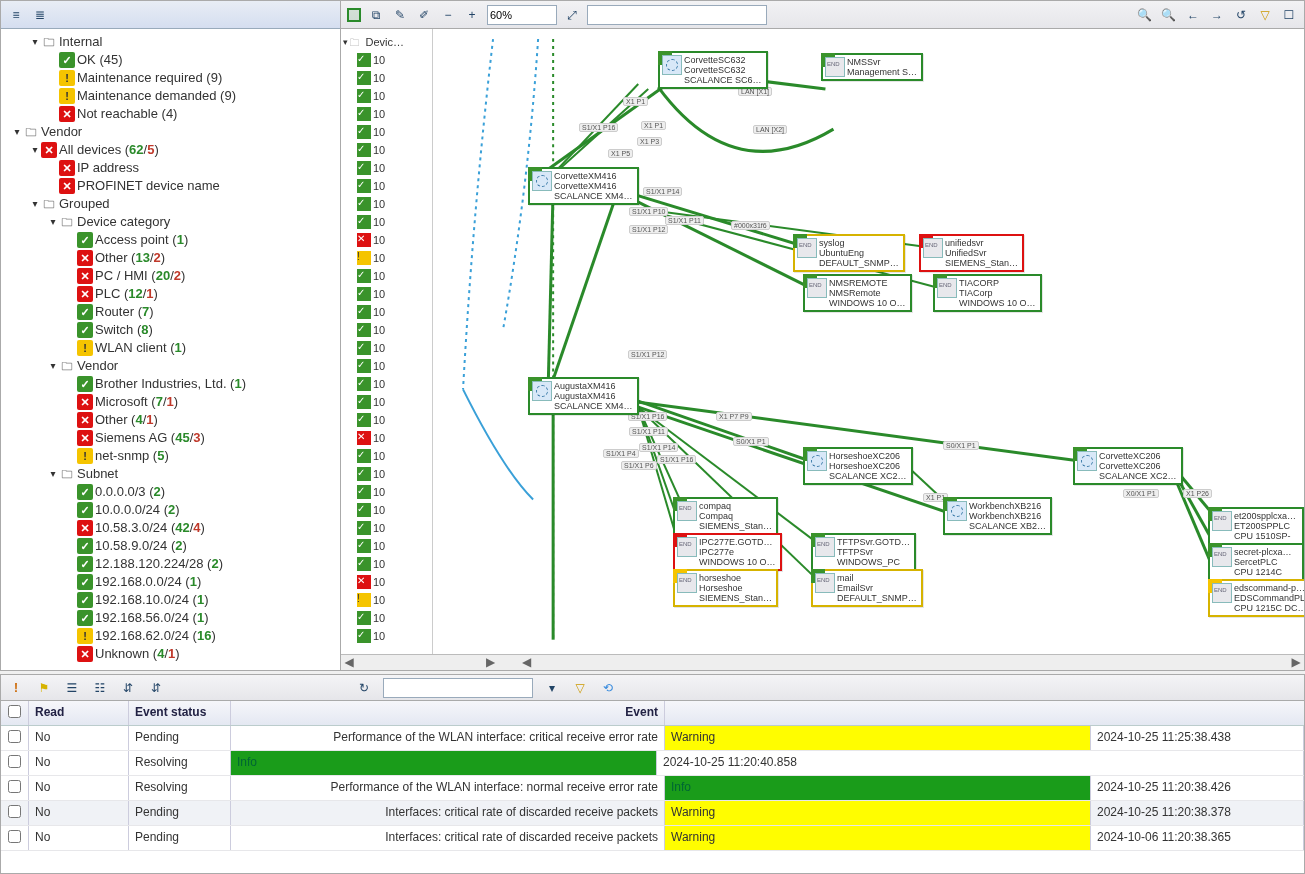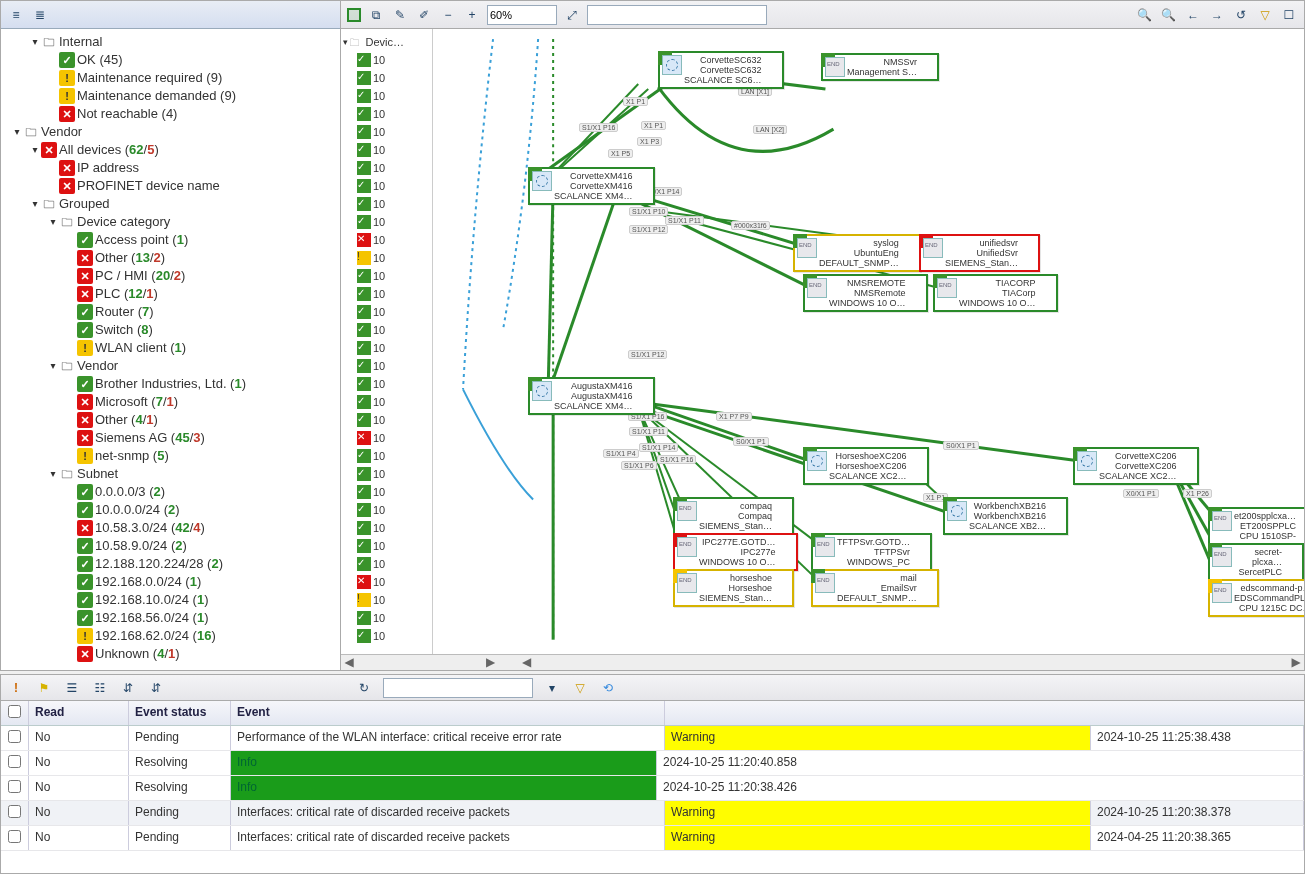--- a/index.html
+++ b/index.html
@@ -26,21 +26,21 @@
 .right-panel { flex: 1; display: flex; flex-direction: column; background: #fff; position: relative; }
 .canvas-toolbar { height: 28px; background: linear-gradient(#f2f2f4,#e6e6ea); border-bottom: 1px solid #aaa; display: flex; align-items: center; gap: 6px; padding: 0 6px; font-size: 12px; }
 .zoom-box { width: 70px; height: 20px; border: 1px solid #9ab; background: #fff; font-size: 11px; padding: 1px 2px; }
 .search-box { flex: 0 0 180px; height: 20px; border: 1px solid #9ab; background: #fff; }
 .canvas-wrap { flex: 1; display: flex; overflow: hidden; }
 .mini-tree { width: 92px; border-right: 1px solid #ccc; overflow: hidden; padding: 4px 2px; font-size: 11px; }
 .mini-row { display: flex; align-items: center; gap: 2px; height: 18px; }
 .mini-row .ico { width: 14px; height: 14px; font-size: 10px; }
 .topology { flex: 1; position: relative; overflow: hidden; background: #fff; }
 svg.topo-svg { position: absolute; inset: 0; }
-.dev-node { position: absolute; display: flex; align-items: flex-start; gap: 4px; border: 2px solid #2a8a2a; background: #fff; padding: 2px 20px 2px 24px; font-size: 9px; line-height: 10px; box-shadow: 1px 1px 0 rgba(0,0,0,.1); min-width: 90px; text-align: right; }
+.dev-node { position: absolute; display: flex; align-items: flex-start; gap: 4px; border: 2px solid #2a8a2a; background: #fff; padding: 2px 4px 2px 24px; font-size: 9px; line-height: 10px; box-shadow: 1px 1px 0 rgba(0,0,0,.1); min-width: 90px; }
 .dev-node.red  { border-color: #d11; }
 .dev-node.yel  { border-color: #d6b300; }
 .dev-node .badge { position: absolute; left: -2px; top: -2px; width: 14px; height: 14px; font-size: 9px; display: flex; align-items: center; justify-content: center; }
 .dev-node .pic { position: absolute; left: 2px; top: 2px; width: 20px; height: 20px; background: #d8e8f8; border: 1px solid #8bb; }
 .dev-node.switch .pic::after { content: ""; position: absolute; inset: 3px; border: 1px dashed #3a7aa8; border-radius: 50%; }
 .dev-node.end .pic { background: #e8e8ec; }
 .dev-node.end .pic::after { content: "END"; font-size: 6px; color: #667; position: absolute; top: 1px; left: 1px; }
 .port-lbl { position: absolute; font-size: 7px; background: #eee; border: 1px solid #ccc; padding: 0 2px; border-radius: 2px; color: #555; }
 .canvas-scroll-h { height: 16px; border-top: 1px solid #bbb; background: #eee; display: flex; }
 .canvas-scroll-h .arrow { width: 16px; text-align: center; color: #666; }
@@ -48,21 +48,21 @@
 
 .events-panel { flex: 0 0 200px; display: flex; flex-direction: column; border: 1px solid #aaa; margin-top: 3px; background: #fff; }
 .events-toolbar { height: 26px; background: linear-gradient(#f4f4f6,#e6e6ea); border-bottom: 1px solid #aaa; display: flex; align-items: center; gap: 10px; padding: 0 6px; }
 .events-toolbar .ico-btn { width: 18px; height: 18px; display: inline-flex; align-items: center; justify-content: center; font-size: 12px; color: #246; }
 .ev-search { width: 150px; height: 20px; border: 1px solid #9ab; }
 .events-head { display: flex; background: linear-gradient(#f6f6fa,#e4e8f2); border-bottom: 1px solid #bcc; font-size: 12px; font-weight: 600; color: #224; }
 .events-head div, .ev-row div { border-right: 1px solid #ccd; padding: 4px 6px; }
 .col-ck   { flex: 0 0 28px; text-align: center; }
 .col-read { flex: 0 0 100px; }
 .col-stat { flex: 0 0 102px; }
-.col-ev   { flex: 0 0 434px; }
+.col-ev   { flex: 0 0 434px; text-align: right; }
 .col-cls  { flex: 0 0 426px; }
 .col-ts   { flex: 1 1 auto; }
 .events-body { flex: 1; overflow: auto; font-size: 12px; }
 .ev-row { display: flex; border-bottom: 1px solid #e7e7ea; }
 .ev-row.alt { background: #f0f2f6; }
 .cls-warning { background: #fffd00; }
 .cls-info    { background: #1a9c1a; color: #063; }
 .progress-wrap { position: absolute; top: -6px; right: 60px; width: 250px; height: 12px; background: #e4e4e8; border: 1px solid #bbb; }
 .progress-wrap .bar { height: 100%; background: #c8c8d0; }
 .progress-wrap .pct { position: absolute; top: -2px; left: 50%; transform: translateX(-50%); font-size: 10px; color: #666; }
@@ -705,33 +705,34 @@
         <div class="col-ck"><input type="checkbox" style=""></div>
         <div class="col-read">No</div>
         <div class="col-stat">Resolving</div>
         <div class="col-cls cls-info">Info</div>
         <div class="col-ts">2024-10-25 11:20:40.858</div>
       </div>
       <div class="ev-row">
         <div class="col-ck"><input type="checkbox" style=""></div>
         <div class="col-read">No</div>
         <div class="col-stat">Resolving</div>
+        <div class="col-ev">Performance of the WLAN interface: normal receive error rate</div>
         <div class="col-cls cls-info">Info</div>
         <div class="col-ts">2024-10-25 11:20:38.426</div>
       </div>
       <div class="ev-row alt">
         <div class="col-ck"><input type="checkbox" style=""></div>
         <div class="col-read">No</div>
         <div class="col-stat">Pending</div>
         <div class="col-ev">Interfaces: critical rate of discarded receive packets</div>
         <div class="col-cls cls-warning">Warning</div>
         <div class="col-ts">2024-10-25 11:20:38.378</div>
       </div>
       <div class="ev-row">
         <div class="col-ck"><input type="checkbox" style=""></div>
         <div class="col-read">No</div>
         <div class="col-stat">Pending</div>
         <div class="col-ev">Interfaces: critical rate of discarded receive packets</div>
         <div class="col-cls cls-warning">Warning</div>
-        <div class="col-ts">2024-04-25 11:20:38.365</div>
+        <div class="col-ts">2024-10-06 11:20:38.365</div>
       </div>
     </div>
 </div>
 
 </body></html>

